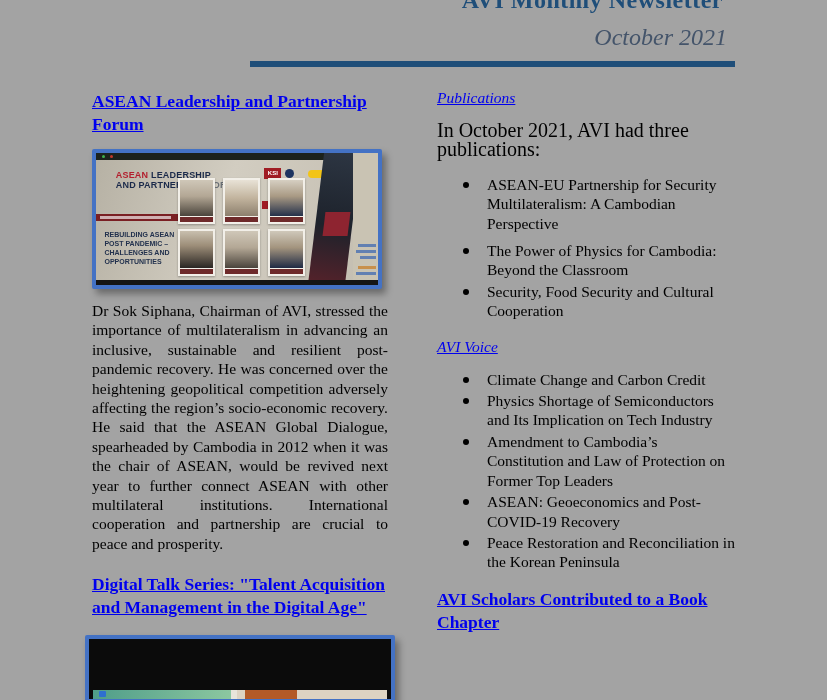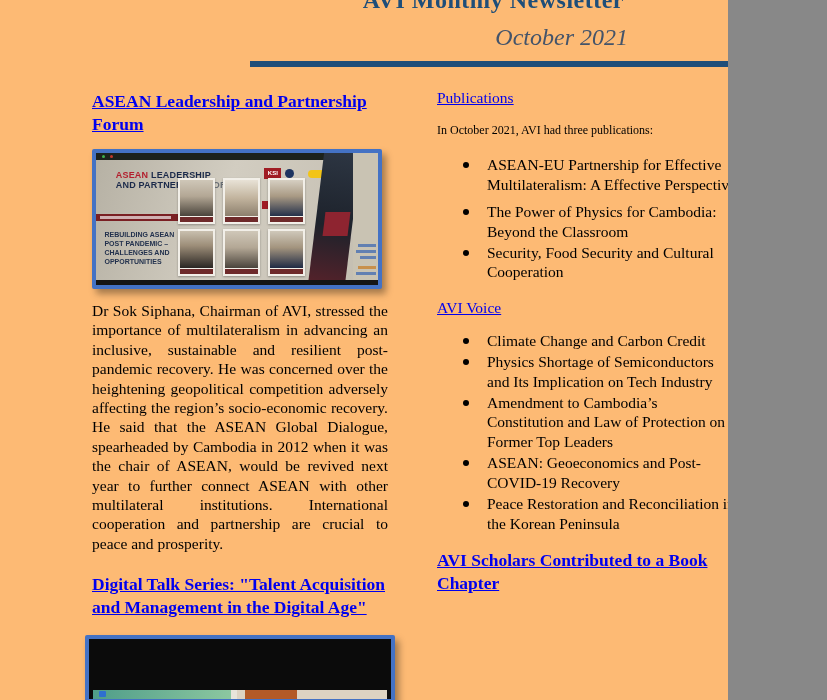--- a/index.html
+++ b/index.html
@@ -1,17 +1,17 @@
 <!DOCTYPE html>
 <html><head>
 <meta charset="utf-8">
 <style>
   html,body{margin:0;padding:0;background:#888;}
   #page{
-    position:relative;width:728px;height:700px;background:#fdba74;
+    position:relative;width:827px;height:700px;background:#a3a3a3;
     overflow:hidden;font-family:"Liberation Serif","DejaVu Serif",serif;color:#000;
   }
   
   .doc-title{
     position:absolute;top:-13px;right:104px;
     font-size:24px;font-weight:bold;color:#1F4E79;letter-spacing:.5px;white-space:nowrap;
   }
   .doc-date{
     position:absolute;top:24px;right:100px;
     font-size:24px;font-style:italic;color:#44546A;white-space:nowrap;
@@ -22,27 +22,27 @@
   
   .col-left{position:absolute;left:92px;top:90px;width:296px;}
   .col-right{position:absolute;left:437px;top:88px;width:300px;}
 
   .h-link{
     font-size:17.5px;font-weight:bold;color:#0000EE;text-decoration:underline;
     line-height:23px;margin:0 0 13px 0;cursor:pointer;
   }
   .h-link-small{
     font-size:15.5px;font-weight:normal;color:#0000EE;text-decoration:underline;
-    line-height:19px;margin:0 0 14px 0;cursor:pointer;display:inline-block;
+    line-height:19px;margin:0 0 14px 0;cursor:pointer;display:inline-block;font-style:italic;
   }
   .body-par{
     font-size:15.5px;line-height:19.4px;text-align:justify;margin:0 0 20px 0;
   }
   .intro-par{
-    font-size:12px;line-height:19.4px;margin:0 0 15px 0;
+    font-size:20px;line-height:19.4px;margin:0 0 15px 0;
   }
   .bullet-item{display:flex;margin:0 0 2px 0;padding-left:26px;}
   .bullet-item.gap{margin-bottom:8px;}
   .bullet-dot{
     width:6px;height:6px;border-radius:50%;background:#000;flex:0 0 6px;
     margin:7px 18px 0 0;
   }
   .bullet-text{font-size:15.5px;line-height:19.4px;}
   .section-gap{height:14px;}
 
@@ -207,21 +207,21 @@
 
   <div class="col-right">
 
     <span class="h-link-small">Publications</span>
 
     <p class="intro-par">In October 2021, AVI had three publications:</p>
 
     <div>
       <div class="bullet-item gap">
         <span class="bullet-dot"></span>
-        <span class="bullet-text">ASEAN-EU Partnership for Effective Multilateralism: A Effective Perspective</span>
+        <span class="bullet-text">ASEAN-EU Partnership for Security Multilateralism: A Cambodian Perspective</span>
       </div>
       <div class="bullet-item">
         <span class="bullet-dot"></span>
         <span class="bullet-text">The Power of Physics for Cambodia: Beyond the Classroom</span>
       </div>
       <div class="bullet-item">
         <span class="bullet-dot"></span>
         <span class="bullet-text">Security, Food Security and Cultural Cooperation</span>
       </div>
     </div>

